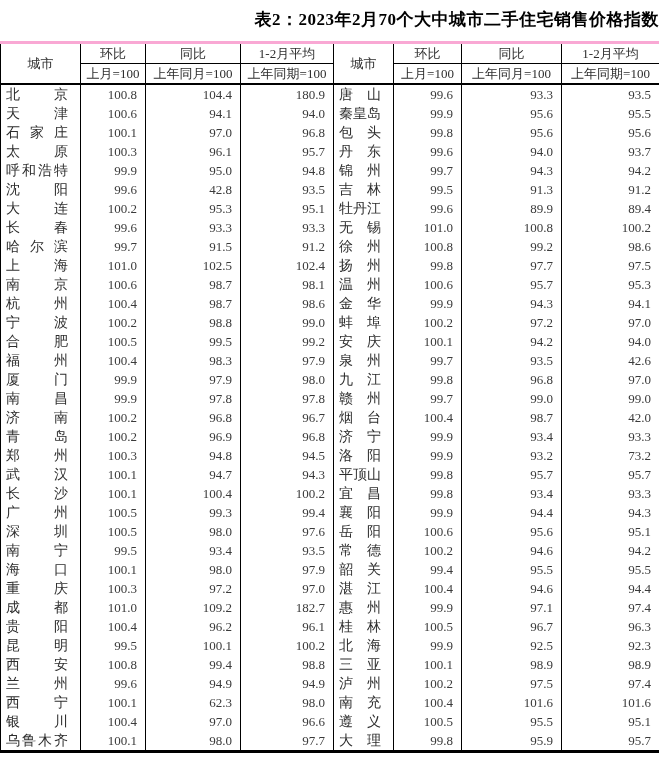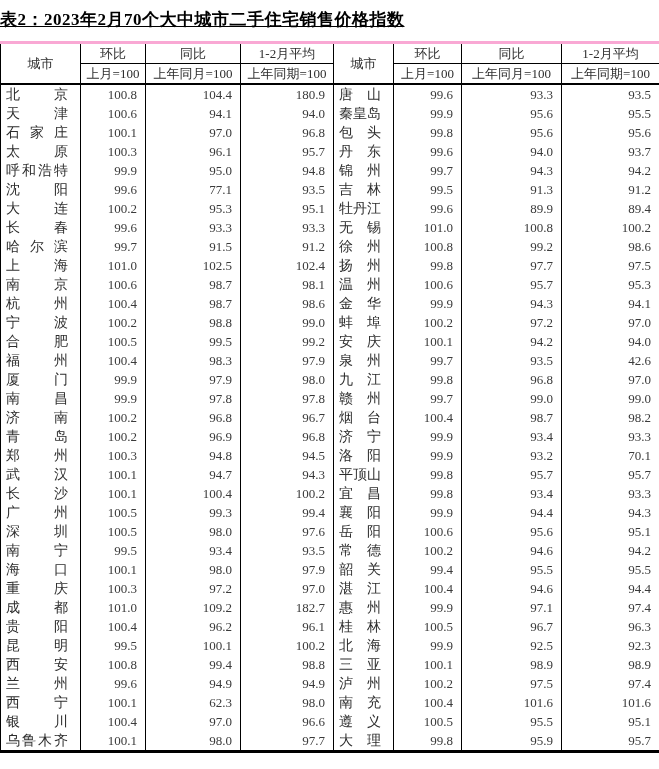--- a/index.html
+++ b/index.html
@@ -12,24 +12,23 @@
     height: 769px;
     overflow: hidden;
     font-family: "Liberation Serif", "DejaVu Serif", serif;
     color: #3a3a3a;
   }
   .title {
     margin: 8px 0 0 0;
     font-size: 17px;
     line-height: 24px;
     font-weight: bold;
-    text-align: left;
+    text-align: right;
     color: #000000;
     letter-spacing: 0.5px;
-    text-decoration: underline;
   }
   table.price-table {
     margin-top: 9px;
     width: 659px;
     border-collapse: collapse;
     table-layout: fixed;
     border-top: 3px solid #f9a8d4;
     border-bottom: 3px solid #000000;
   }
   .price-table th, .price-table td {
@@ -149,21 +148,21 @@
           <td class="num">95.0</td>
           <td class="num">94.8</td>
           <td class="city">锦州</td>
           <td class="num">99.7</td>
           <td class="num">94.3</td>
           <td class="num">94.2</td>
         </tr>
         <tr>
           <td class="city">沈阳</td>
           <td class="num">99.6</td>
-          <td class="num">77.1</td>
+          <td class="num">42.8</td>
           <td class="num">93.5</td>
           <td class="city">吉林</td>
           <td class="num">99.5</td>
           <td class="num">91.3</td>
           <td class="num">91.2</td>
         </tr>
         <tr>
           <td class="city">大连</td>
           <td class="num">100.2</td>
           <td class="num">95.3</td>
@@ -274,41 +273,41 @@
           <td class="num">99.0</td>
         </tr>
         <tr>
           <td class="city">济南</td>
           <td class="num">100.2</td>
           <td class="num">96.8</td>
           <td class="num">96.7</td>
           <td class="city">烟台</td>
           <td class="num">100.4</td>
           <td class="num">98.7</td>
-          <td class="num">98.2</td>
+          <td class="num">42.0</td>
         </tr>
         <tr>
           <td class="city">青岛</td>
           <td class="num">100.2</td>
           <td class="num">96.9</td>
           <td class="num">96.8</td>
           <td class="city">济宁</td>
           <td class="num">99.9</td>
           <td class="num">93.4</td>
           <td class="num">93.3</td>
         </tr>
         <tr>
           <td class="city">郑州</td>
           <td class="num">100.3</td>
           <td class="num">94.8</td>
           <td class="num">94.5</td>
           <td class="city">洛阳</td>
           <td class="num">99.9</td>
           <td class="num">93.2</td>
-          <td class="num">70.1</td>
+          <td class="num">73.2</td>
         </tr>
         <tr>
           <td class="city">武汉</td>
           <td class="num">100.1</td>
           <td class="num">94.7</td>
           <td class="num">94.3</td>
           <td class="city">平顶山</td>
           <td class="num">99.8</td>
           <td class="num">95.7</td>
           <td class="num">95.7</td>

